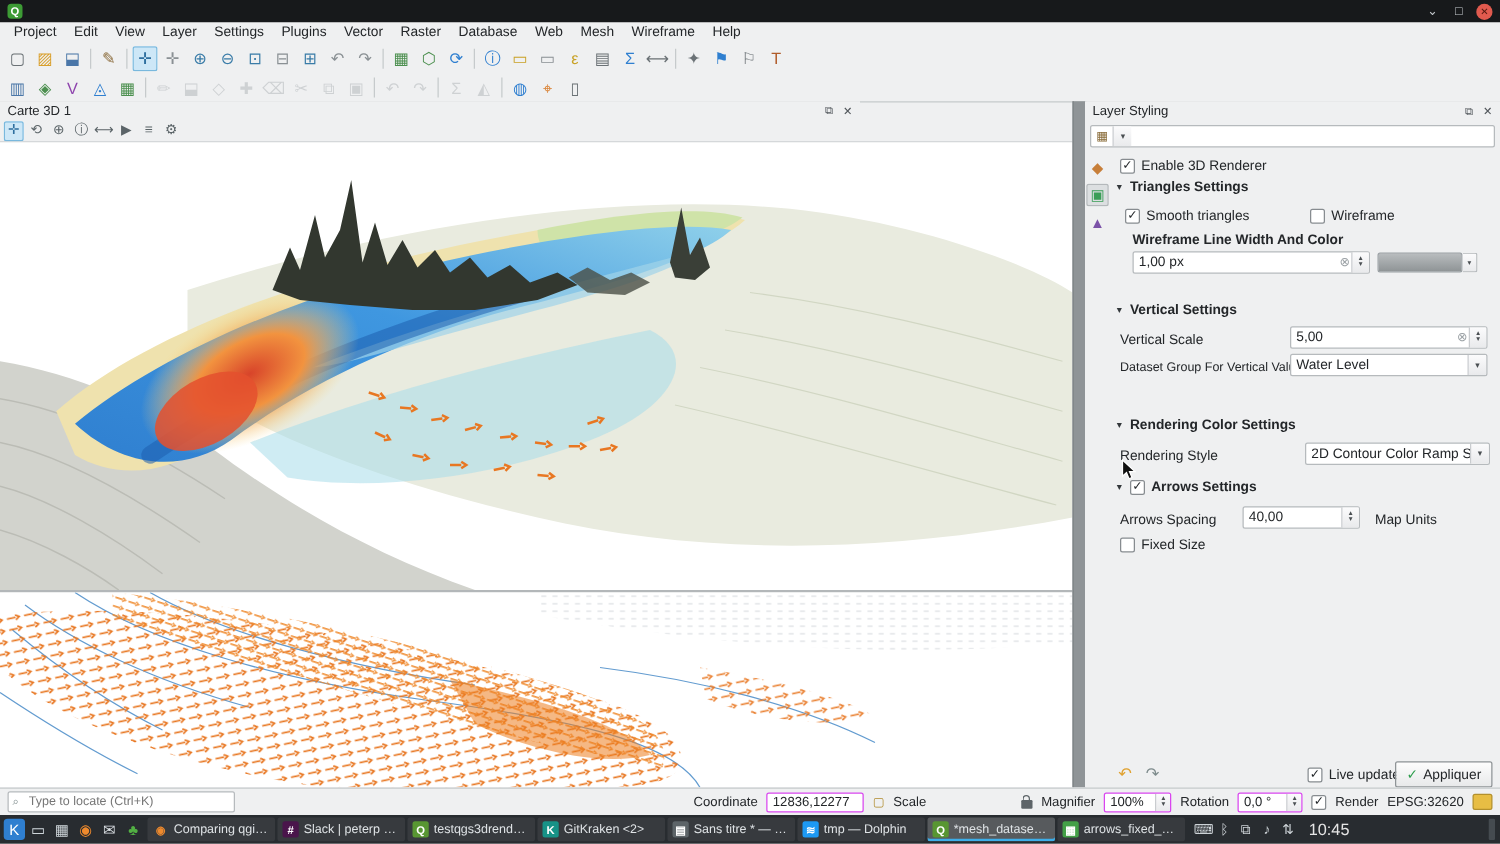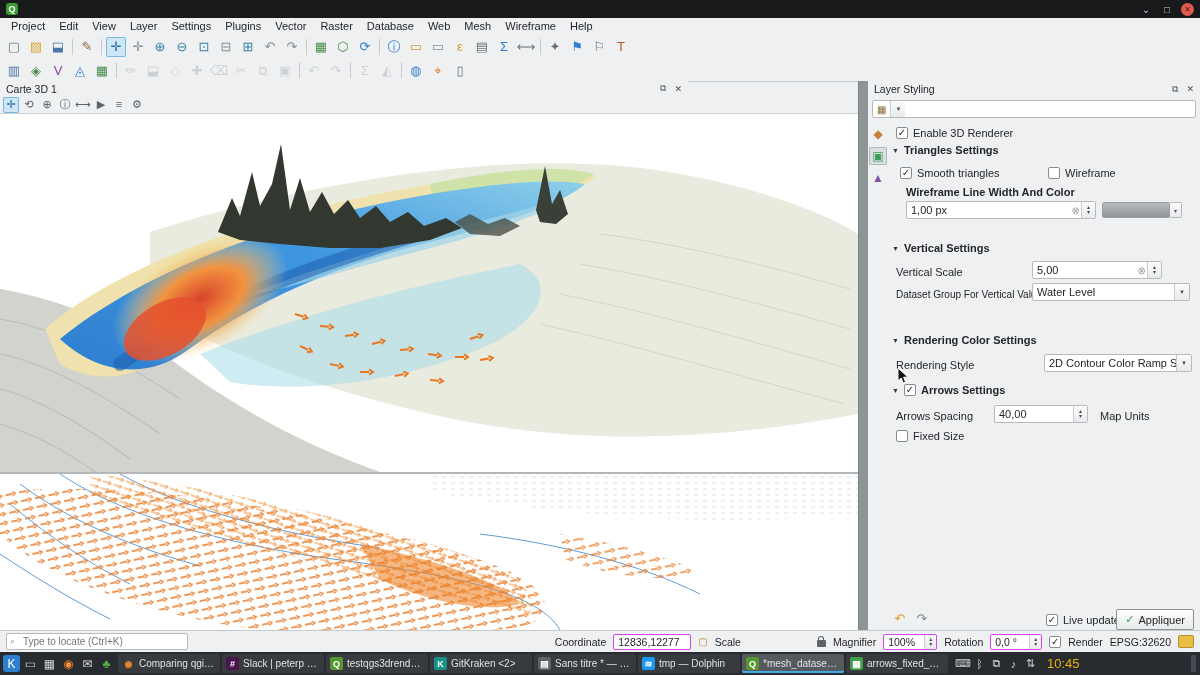--- a/index.html
+++ b/index.html
@@ -110,21 +110,21 @@
            align-items:center;padding:0 3px;gap:3px;box-sizing:border-box;}
   .launch-ico{width:17px;height:17px;border-radius:3px;display:flex;align-items:center;justify-content:center;
               font-size:12px;flex:none;}
   .task-btn{flex:0 0 102px;height:19px;display:flex;align-items:center;gap:4px;padding:0 4px;
             background:rgba(255,255,255,.07);border-radius:2px;overflow:hidden;box-sizing:border-box;}
   .task-btn.active{background:rgba(255,255,255,.22);box-shadow:inset 0 -2px 0 #3daee9;}
   .task-ico{width:13px;height:13px;border-radius:2px;font-size:9px;display:flex;align-items:center;
             justify-content:center;flex:none;font-weight:bold;}
   .task-label{color:#dfe3e6;font-size:10px;white-space:nowrap;overflow:hidden;text-overflow:ellipsis;}
   .tray-ico{color:#cdd3d7;font-size:11px;width:15px;text-align:center;flex:none;}
-  .clock{color:#eab308;font-size:13px;margin:0 6px;flex:none;}
+  .clock{color:#e5e5e5;font-size:13px;margin:0 6px;flex:none;}
   .tb-spacer{flex:1;}
   .panel-edge{width:5px;height:17px;background:#454b50;border-radius:1px;flex:none;margin-right:1px;}
 
   #cursor{position:absolute;left:897px;top:367px;z-index:50;pointer-events:none;}
 </style>
 </head>
 <body>
 
 <div id="screen">
 
@@ -604,21 +604,21 @@
       <i>▾</i>
     </div>
 
     <div class="ls-section" style="top:160px;left:24px;">
       <i class="sec-arrow">▼</i>
       <span class="sec-title">Vertical Settings</span>
     </div>
     <div class="ls-row" style="top:183px;left:28px;">
       <span>Vertical Scale</span>
     </div>
-    <div class="field" style="top:180px;left:164px;width:130px;">
+    <div class="field" style="top:180px;left:164px;width:158px;">
       <span class="val">5,00</span>
       <i class="clear-ico">⊗</i>
       <span class="spin">
         <i>▴</i>
         <i>▾</i>
       </span>
     </div>
     <div class="ls-row" style="top:205px;left:28px;font-size:10px;">
       <span>Dataset Group For Vertical Value</span>
     </div>

